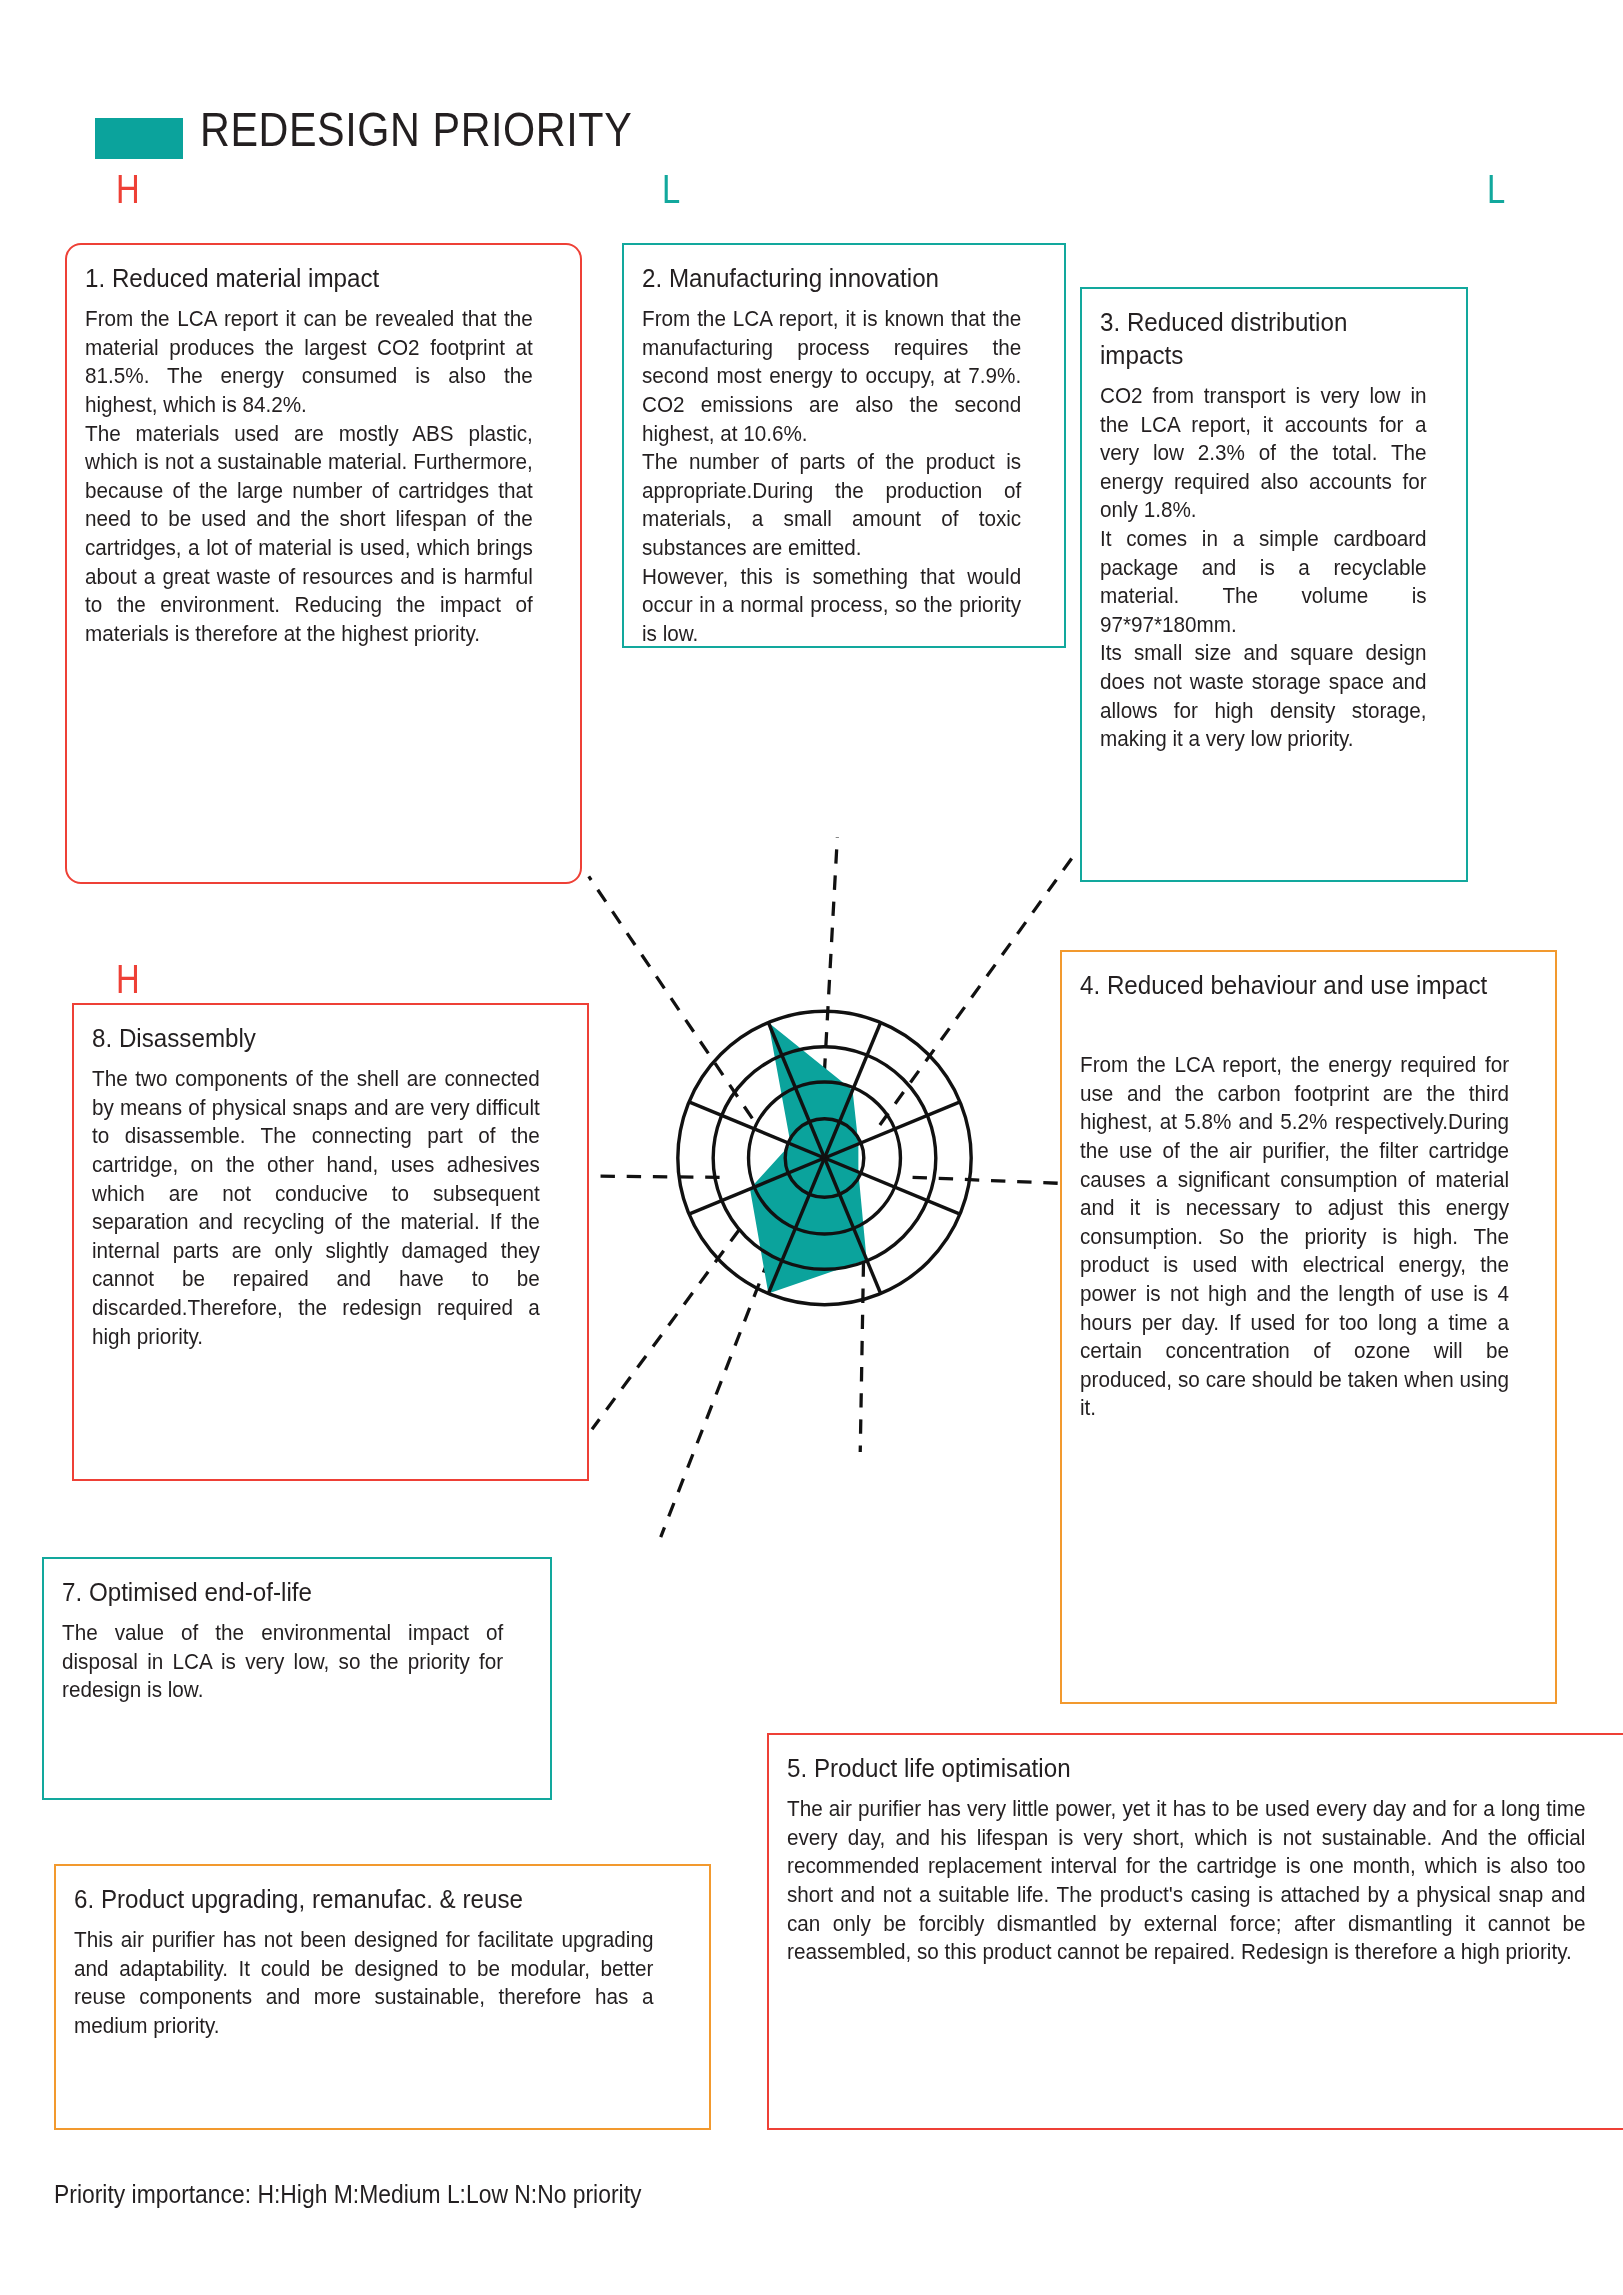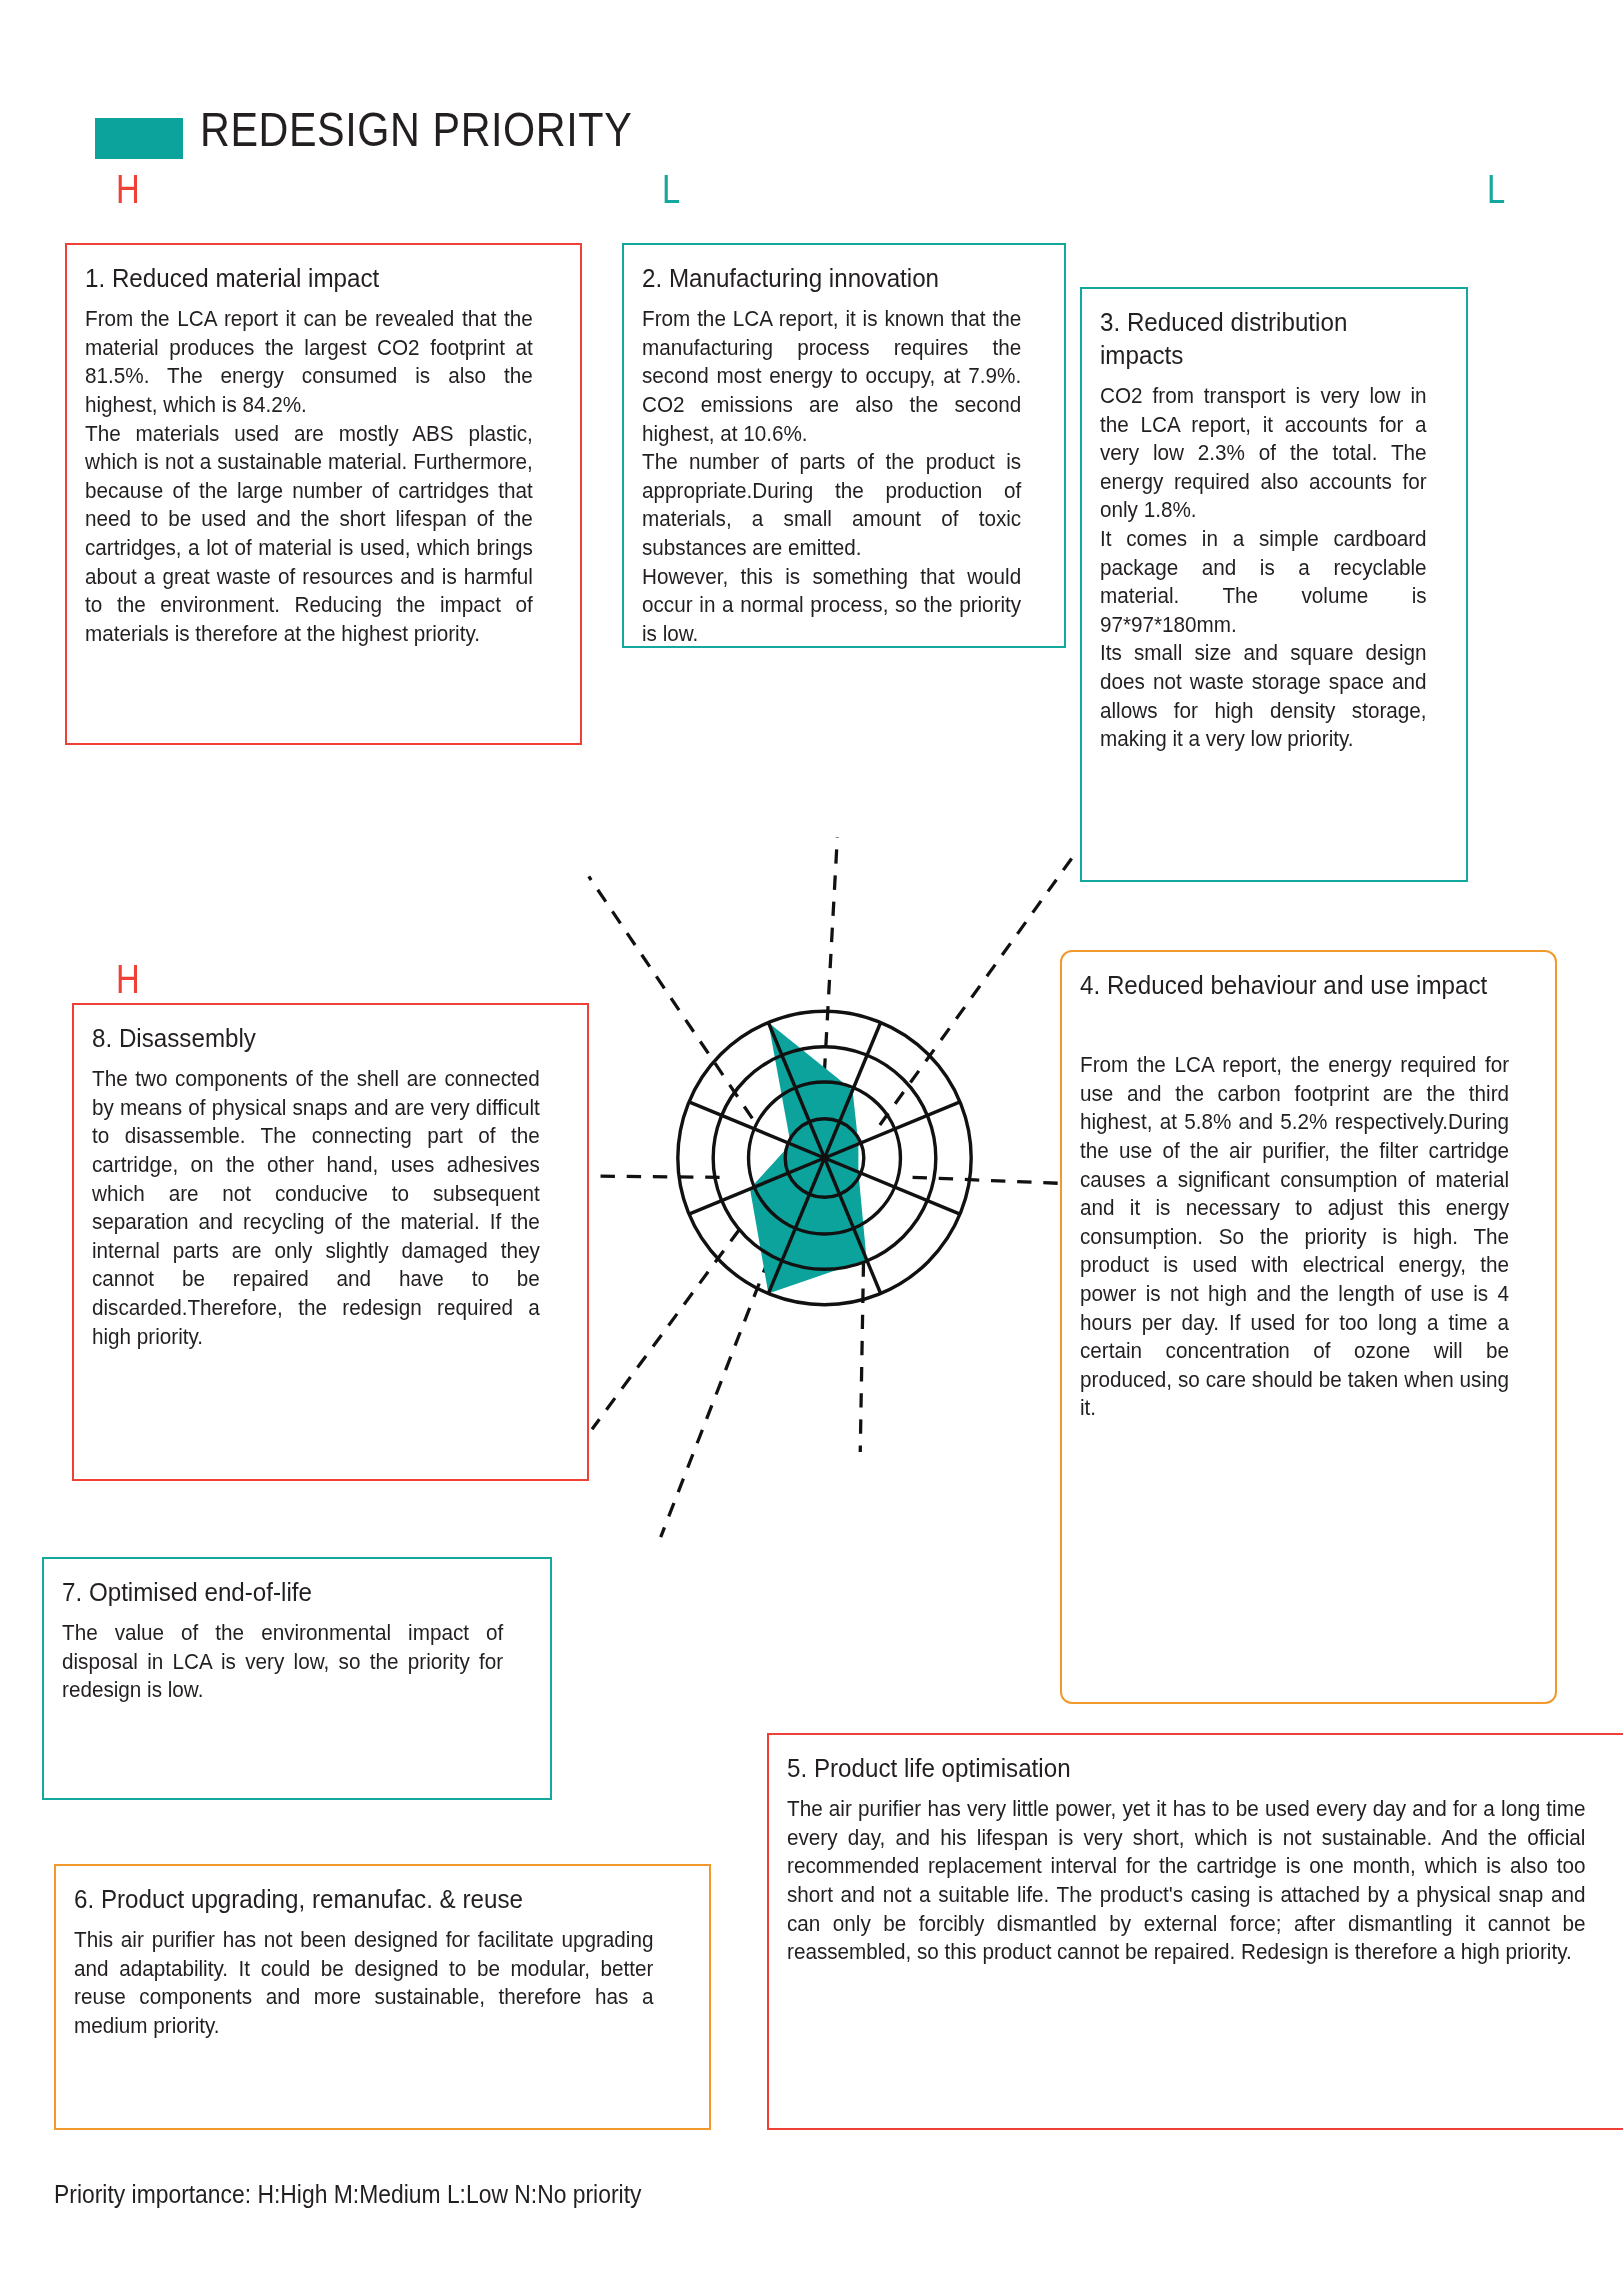--- a/index.html
+++ b/index.html
@@ -99,21 +99,21 @@
 
 <div class="pl red" style="left:116px;  top:169px;">H</div>
 <div class="pl teal" style="left:662px; top:169px;">L</div>
 <div class="pl teal" style="left:1487px; top:169px;">L</div>
 <div class="pl orange" style="left:1505px; top:945px;">M</div>
 <div class="pl red" style="left:1501px; top:1769px;">H</div>
 <div class="pl orange" style="left:113px;  top:1875px;">M</div>
 <div class="pl teal" style="left:116px;  top:1568px;">L</div>
 <div class="pl red" style="left:116px;  top:959px;">H</div>
 
-<div class="card red" style="left:65px;top:243px;width:517px;height:502px;">
+<div class="card red" style="left:65px;top:243px;width:517px;height:641px;border-radius:16px;">
   <h3>1. Reduced material impact</h3>
   <p>From the LCA report it can be revealed that the material produces the largest CO2 footprint at 81.5%. The energy consumed is also the highest, which is 84.2%.</p>
   <p>The materials used are mostly ABS plastic, which is not a sustainable material. Furthermore, because of the large number of cartridges that need to be used and the short lifespan of the cartridges, a lot of material is used, which brings about a great waste of resources and is harmful to the environment. Reducing the impact of materials is therefore at the highest priority.</p>
 </div>
 
 <div class="card teal" style="left:622px;top:243px;width:444px;height:405px;">
   <h3>2. Manufacturing innovation</h3>
   <p>From the LCA report, it is known that the manufacturing process requires the second most energy to occupy, at 7.9%. CO2 emissions are also the second highest, at 10.6%.</p>
   <p>The number of parts of the product is appropriate.During the production of materials, a small amount of toxic substances are emitted.</p>
   <p>However, this is something that would occur in a normal process, so the priority is low.</p>
@@ -124,21 +124,21 @@
   <p>CO2 from transport is very low in the LCA report, it accounts for a very low 2.3% of the total. The energy required also accounts for only 1.8%.</p>
   <p>It comes in a simple cardboard package and is a recyclable material. The volume is 97*97*180mm.</p>
   <p>Its small size and square design does not waste storage space and allows for high density storage, making it a very low priority.</p>
 </div>
 
 <div class="card red" style="left:72px;top:955px;width:517px;height:478px;margin-top:48px;">
   <h3>8. Disassembly</h3>
   <p>The two components of the shell are connected by means of physical snaps and are very difficult to disassemble. The connecting part of the cartridge, on the other hand, uses adhesives which are not conducive to subsequent separation and recycling of the material. If the internal parts are only slightly damaged they cannot be repaired and have to be discarded.Therefore, the redesign required a high priority.</p>
 </div>
 
-<div class="card orange" style="left:1060px;top:950px;width:497px;height:754px;border-radius:12px;">
+<div class="card orange" style="left:1060px;top:950px;width:497px;height:754px;">
   <h3 class="just">4. Reduced behaviour and use impact</h3>
   <div style="height:39px"></div>
   <p>From the LCA report, the energy required for use and the carbon footprint are the third highest, at 5.8% and 5.2% respectively.During the use of the air purifier, the filter cartridge causes a significant consumption of material and it is necessary to adjust this energy consumption. So the priority is high. The product is used with electrical energy, the power is not high and the length of use is 4 hours per day. If used for too long a time a certain concentration of ozone will be produced, so care should be taken when using it.</p>
 </div>
 
 <div class="card teal" style="left:42px;top:1557px;width:510px;height:243px;">
   <h3>7. Optimised end-of-life</h3>
   <p>The value of the environmental impact of disposal in LCA is very low, so the priority for redesign is low.</p>
 </div>
 

